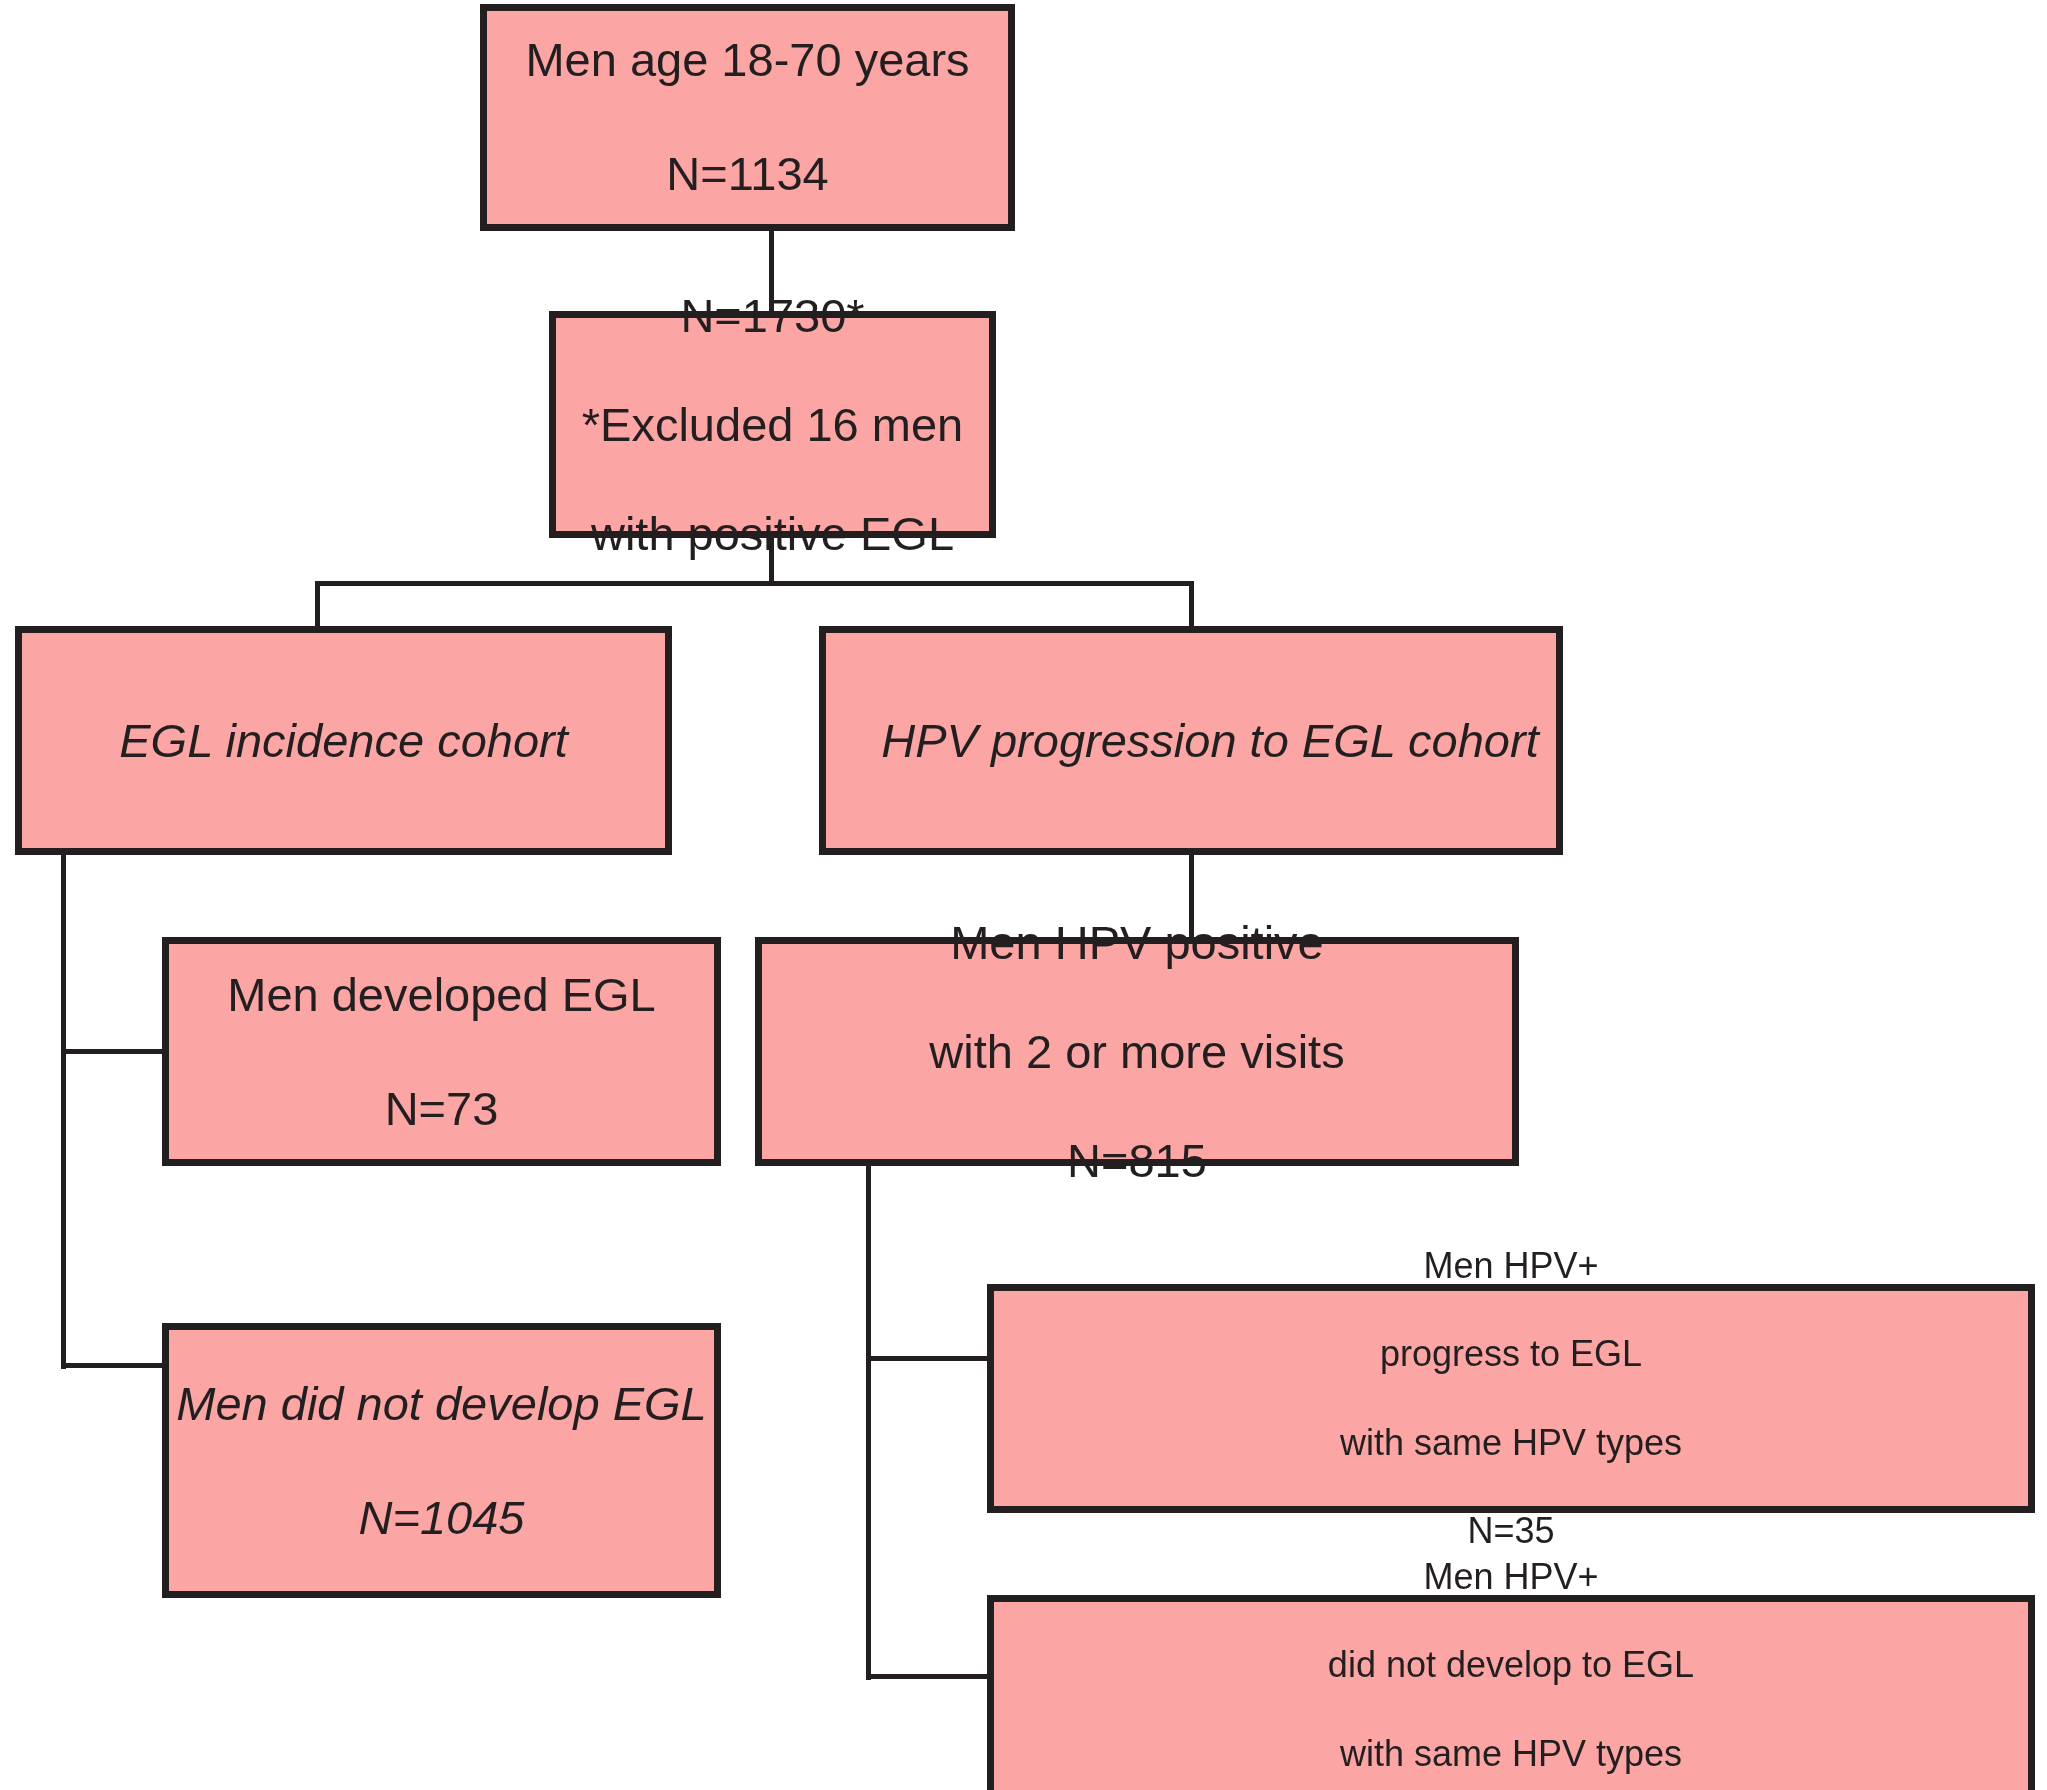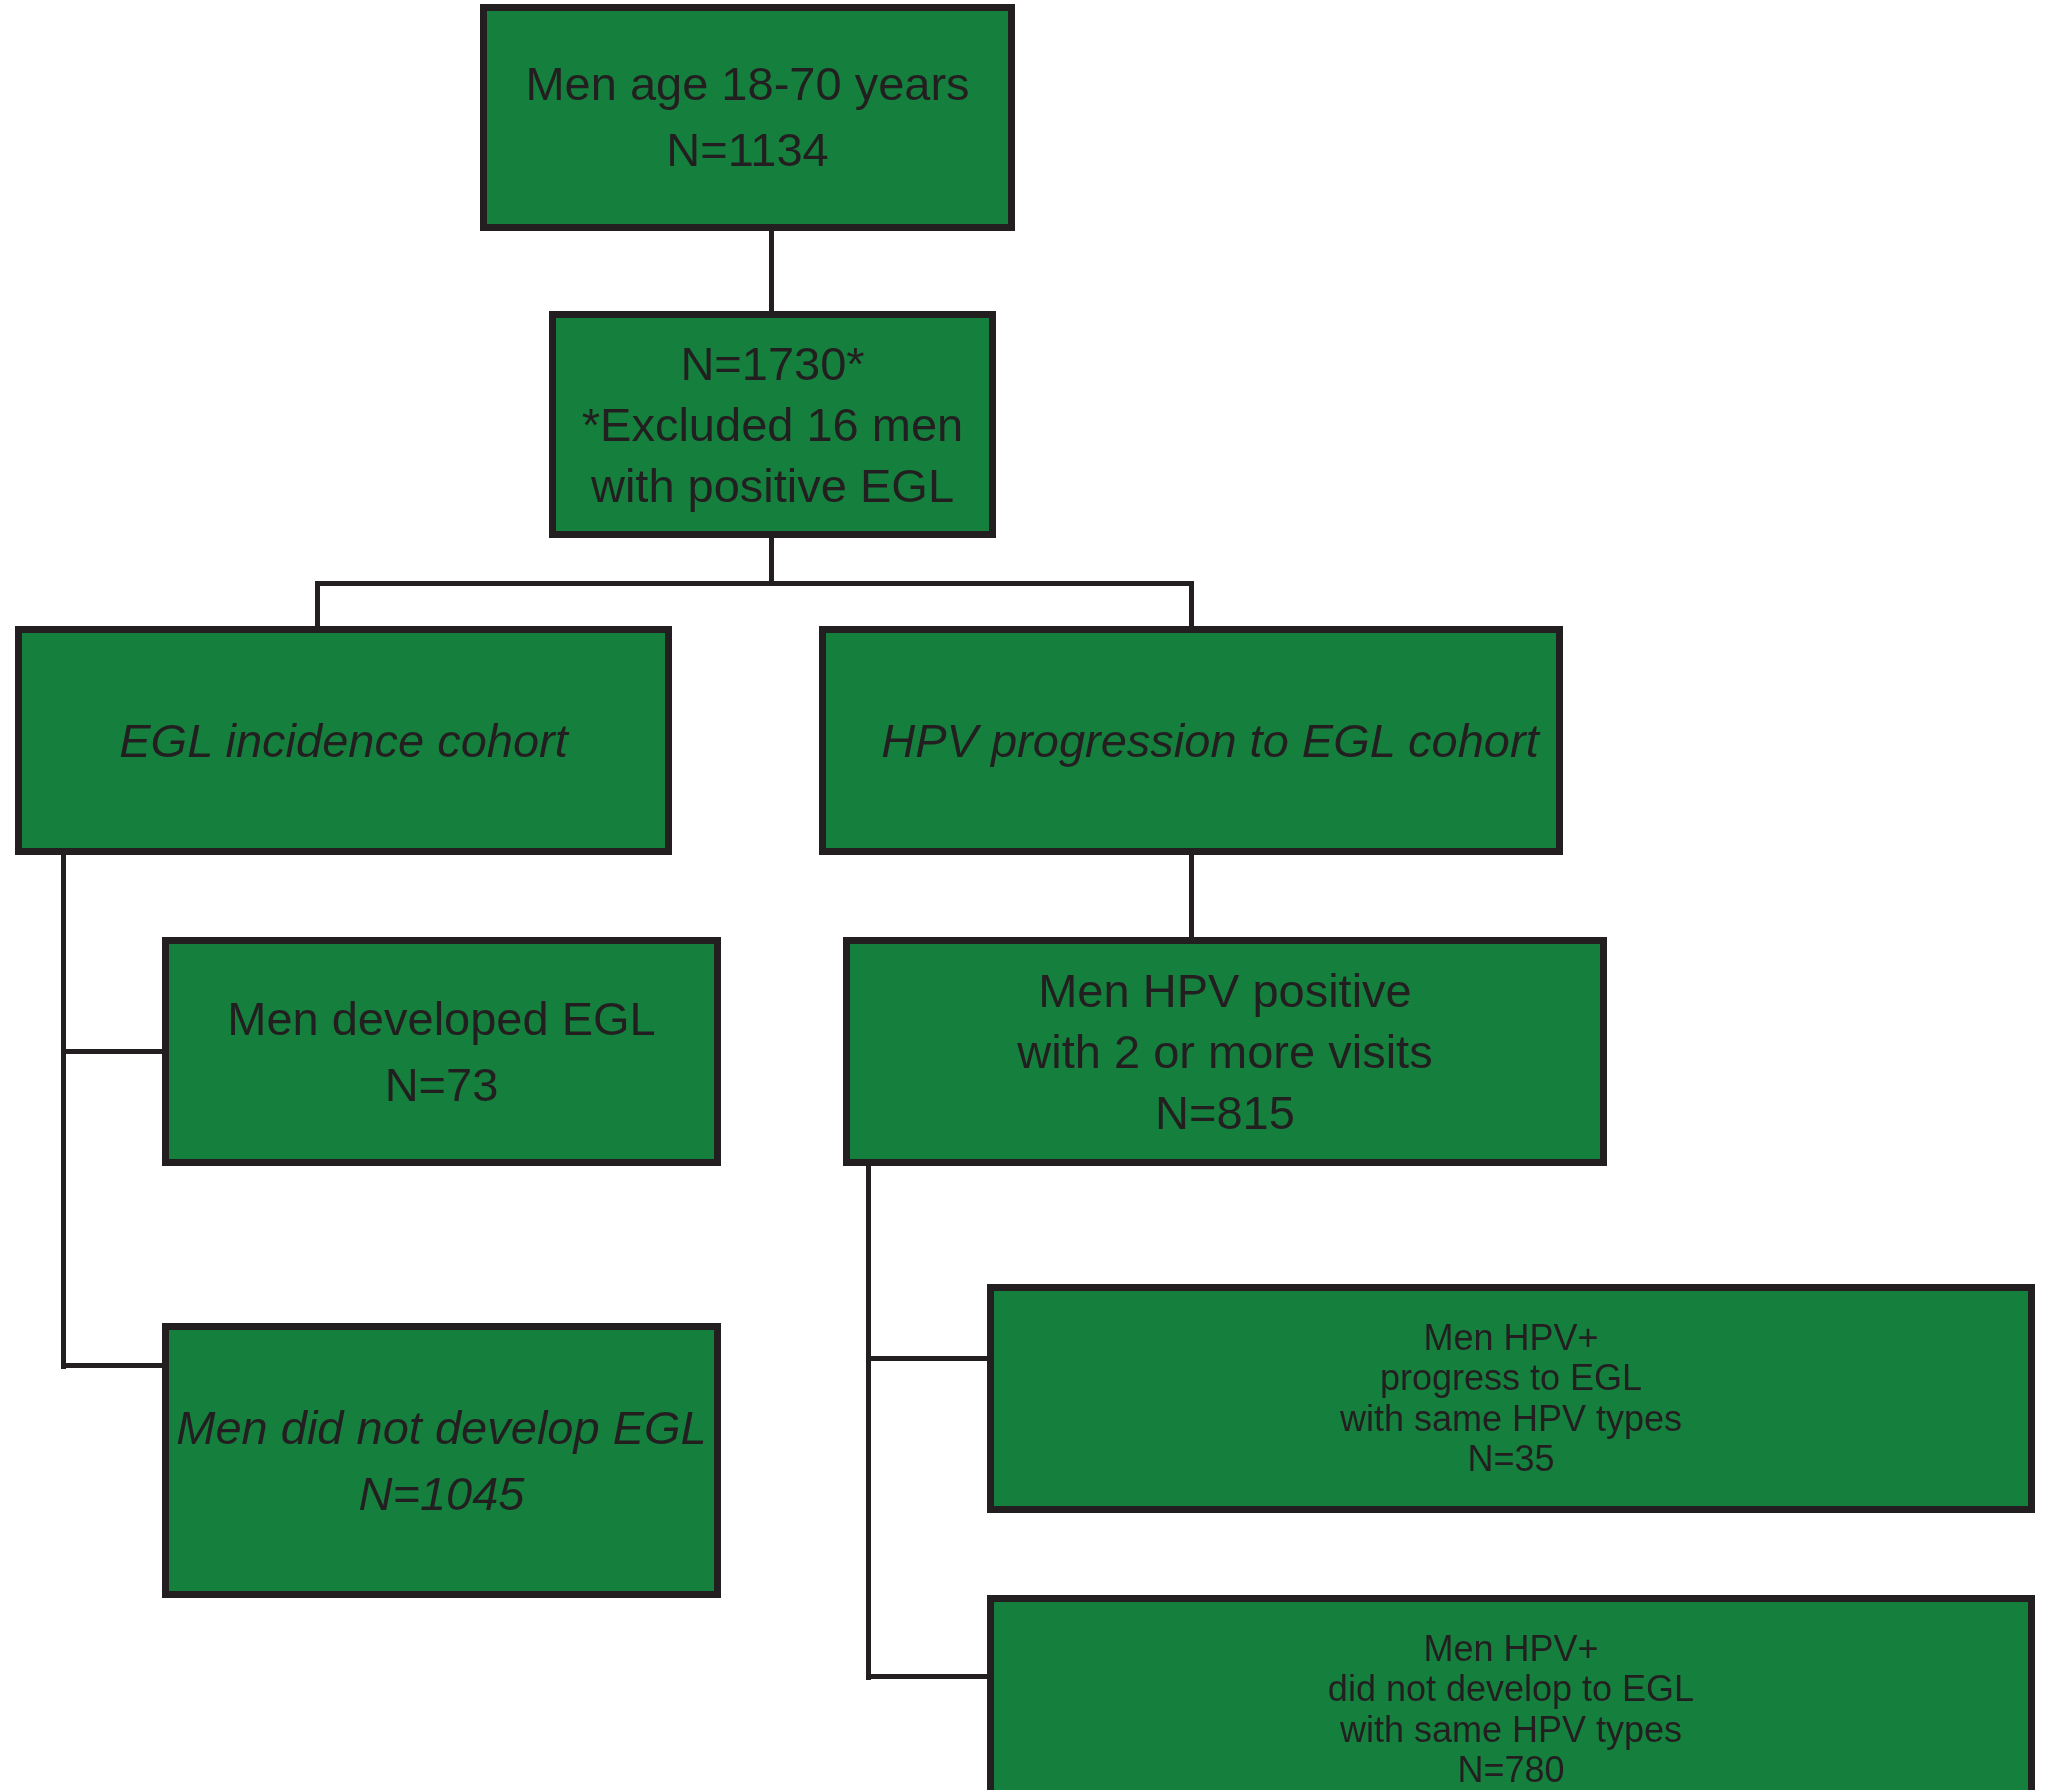--- a/index.html
+++ b/index.html
@@ -8,43 +8,44 @@
     position: relative;
     width: 2047px;
     height: 1791px;
     background: #ffffff;
     font-family: "Liberation Sans", "DejaVu Sans", sans-serif;
     color: #231f20;
     overflow: hidden;
   }
   .node {
     position: absolute;
-    background: #15803d;
+    background: #fca5a5;
     border: 7.9px solid #231f20;
     display: flex;
     flex-direction: column;
     align-items: center;
     justify-content: center;
     text-align: center;
     font-size: 47px;
     line-height: 1.4;
+    gap: 48px;
   }
   .node.italic { font-style: italic; }
   .node.lines3 { line-height: 1.3; }
   .node.lines4 { line-height: 1.12; font-size: 36px; margin-top: 40px; }
   .conn { position: absolute; background: #231f20; }
 
   
   #node-enrolled      { left: 480px;  top: 3.5px;    width: 535px;  height: 227px; }
   #node-excluded      { left: 549px;  top: 311px;  width: 447px;  height: 227px; }
   #node-egl-cohort    { left: 15px;    top: 626px;  width: 657px;  height: 229px; }
   #node-hpv-cohort    { left: 819px;  top: 626px;  width: 744px;  height: 229px; padding-left: 38px; }
   #node-developed     { left: 162px;  top: 937px; width: 559px;  height: 229px; }
   #node-not-developed { left: 162px;  top: 1323px; width: 559px;  height: 275px; font-style: italic; }
-  #node-hpv-positive  { left: 843px;  top: 937px; width: 764px;  height: 229px; }
+  #node-hpv-positive  { left: 755px;  top: 937px; width: 764px;  height: 229px; }
   #node-progress      { left: 987px; top: 1244px; width: 1048px; height: 229px; }
   #node-no-progress   { left: 987px; top: 1555px; width: 1048px; height: 229px; }
 
   
   #conn-v1     { left: 769px;  top: 231px;  width: 5.2px;    height: 80px;  }
   #conn-v2     { left: 769px;  top: 538px;  width: 5.2px;    height: 45px;  }
   #conn-h1     { left: 315px;  top: 581px;  width: 879px; height: 5.2px;   }
   #conn-v3     { left: 315px;  top: 581px;  width: 5.2px;    height: 45px;  }
   #conn-v4     { left: 1189px; top: 581px;  width: 5.2px;    height: 45px;  }
   #conn-v5     { left: 61px;   top: 855px;  width: 5.2px;    height: 514px; }

